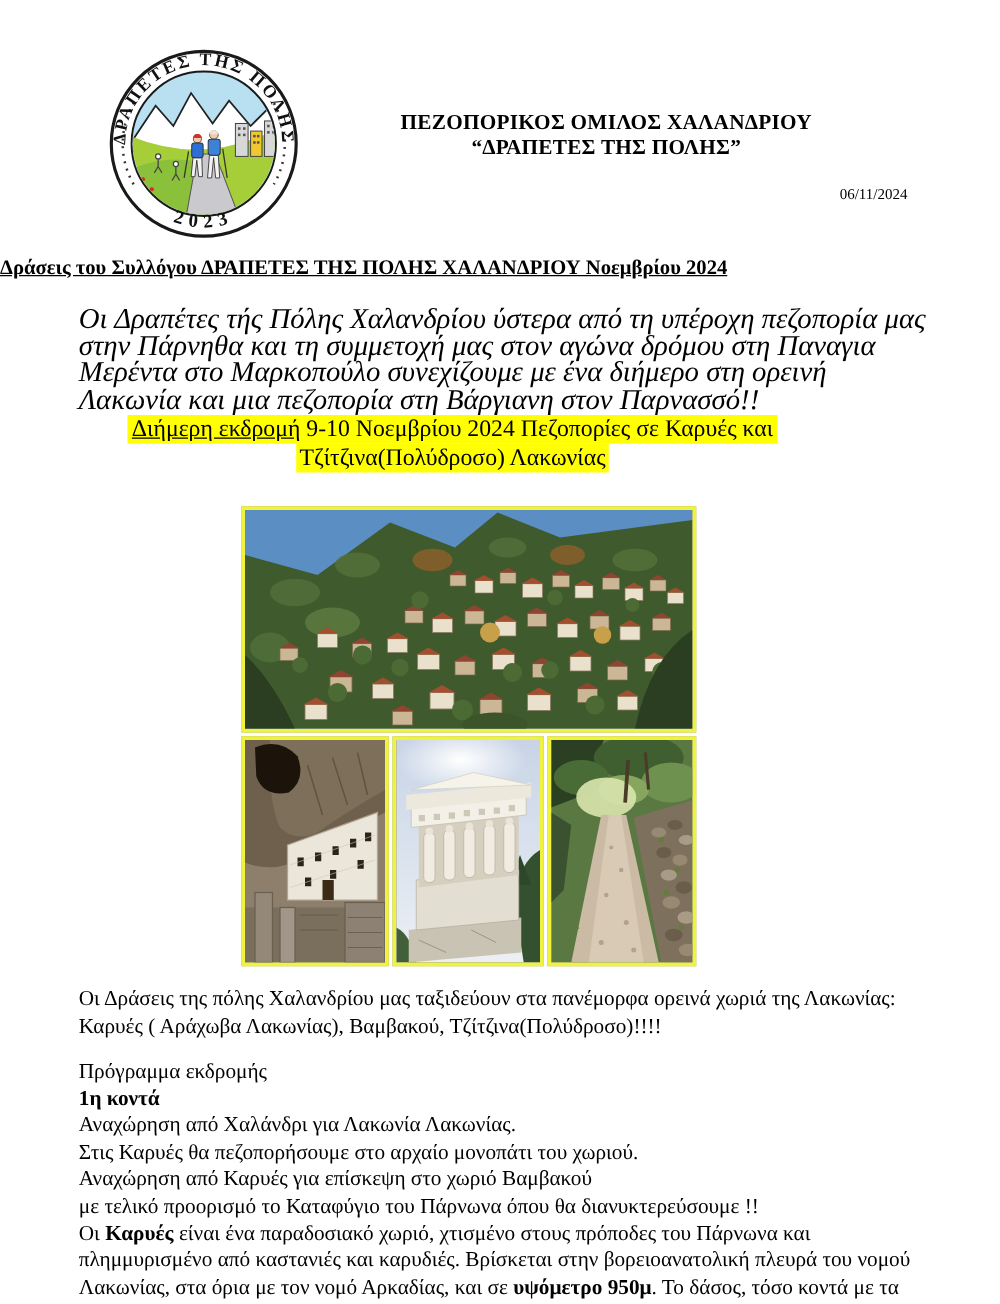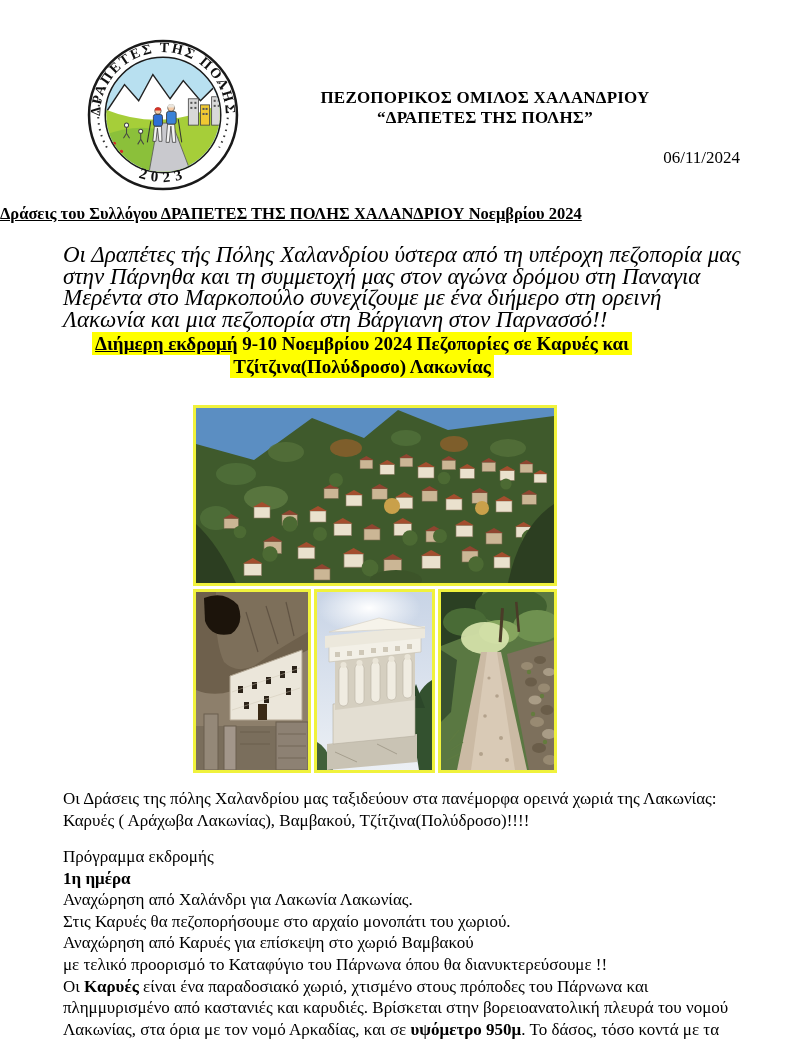--- a/index.html
+++ b/index.html
@@ -11,30 +11,30 @@
     width:800px;height:1043px;position:relative;overflow:hidden;
     background:#ffffff;color:#000;
     font-family:"Liberation Serif","DejaVu Serif",serif;
   }
   .logo{position:absolute;left:86px;top:38px;width:154px;height:154px;}
   .logo svg{width:100%;height:100%;display:block;}
   .org-title{
     position:absolute;left:230px;top:88px;width:510px;text-align:center;
     font-weight:bold;font-size:17px;line-height:20px;letter-spacing:.2px;
   }
-  .doc-date{position:absolute;top:148px;right:60px;font-size:17px;}
+  .doc-date{position:absolute;top:148px;right:74px;font-size:12px;}
   .actions-heading{
     position:absolute;top:204px;left:0;width:800px;
     font-weight:bold;font-size:16.5px;
   }
   .u{text-decoration:underline;}
   .intro{position:absolute;top:244px;left:63px;width:680px;font-size:23px;line-height:21.6px;margin:0;font-style:italic;}
   .trip-heading{
     position:absolute;top:332px;left:0;width:724px;text-align:center;
-    font-weight:bold;font-size:19px;line-height:23px;
+    font-weight:normal;font-size:19px;line-height:23px;
   }
   mark{background:var(--highlight);color:#000;padding:1px 3px;}
   .collage{position:absolute;top:405px;left:193px;width:364px;}
   .photo{border:3px solid var(--photo-border);box-sizing:border-box;background:#9aa08a;overflow:hidden;}
   .photo svg{display:block;width:100%;height:100%;}
   .photo-top{width:364px;height:181px;}
   .photo-row{display:flex;gap:3px;margin-top:3px;}
   .photo-row .photo{height:184px;}
   .pr-1{width:118px;} .pr-2{width:121px;} .pr-3{width:119px;}
   .destinations{position:absolute;top:788px;left:63px;width:682px;font-size:17px;line-height:21.6px;margin:0;}
@@ -376,19 +376,19 @@
       </svg>
     </div>
 
   </div>
 </div>
 
 <p class="destinations">Οι Δράσεις της πόλης Χαλανδρίου μας ταξιδεύουν στα πανέμορφα ορεινά χωριά της Λακωνίας: Καρυές ( Αράχωβα Λακωνίας), Βαμβακού, Τζίτζινα(Πολύδροσο)!!!!</p>
 
 <div class="program">
   <div>Πρόγραμμα εκδρομής</div>
-  <div class="b">1η ημέρα</div>
+  <div class="b">1η κοντά</div>
   <div>Αναχώρηση από Χαλάνδρι για Λακωνία Λακωνίας.</div>
   <div>Στις Καρυές θα πεζοπορήσουμε στο αρχαίο μονοπάτι του χωριού.</div>
   <div>Αναχώρηση από Καρυές για επίσκεψη στο χωριό Βαμβακού</div>
   <div>με τελικό προορισμό το Καταφύγιο του Πάρνωνα όπου θα διανυκτερεύσουμε !!</div>
   <p><span>Οι </span><span class="b">Καρυές</span><span> είναι ένα παραδοσιακό χωριό, χτισμένο στους πρόποδες του Πάρνωνα και πλημμυρισμένο από καστανιές και καρυδιές. Βρίσκεται στην βορειοανατολική πλευρά του νομού Λακωνίας, στα όρια με τον νομό Αρκαδίας, και σε </span><span class="b">υψόμετρο 950μ</span><span>. Το δάσος, τόσο κοντά με τα παραδοσιακά σπίτια, οι εναλλαγές των χρωμάτων, η γραφική πλατεία με τον αιωνόβιο πλάτανο, η</span></p>
 </div>
 
 </body></html>

